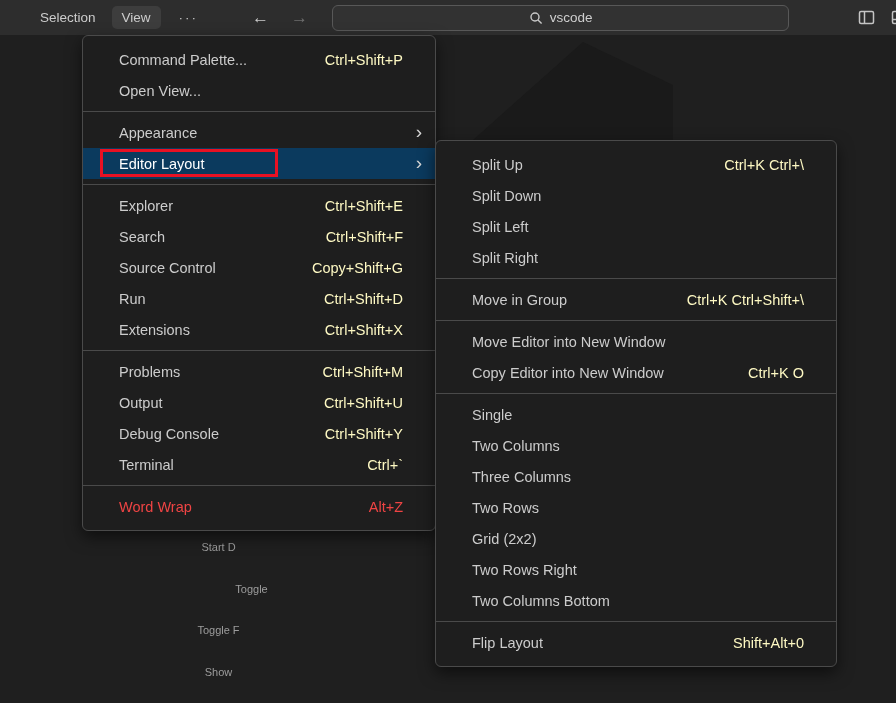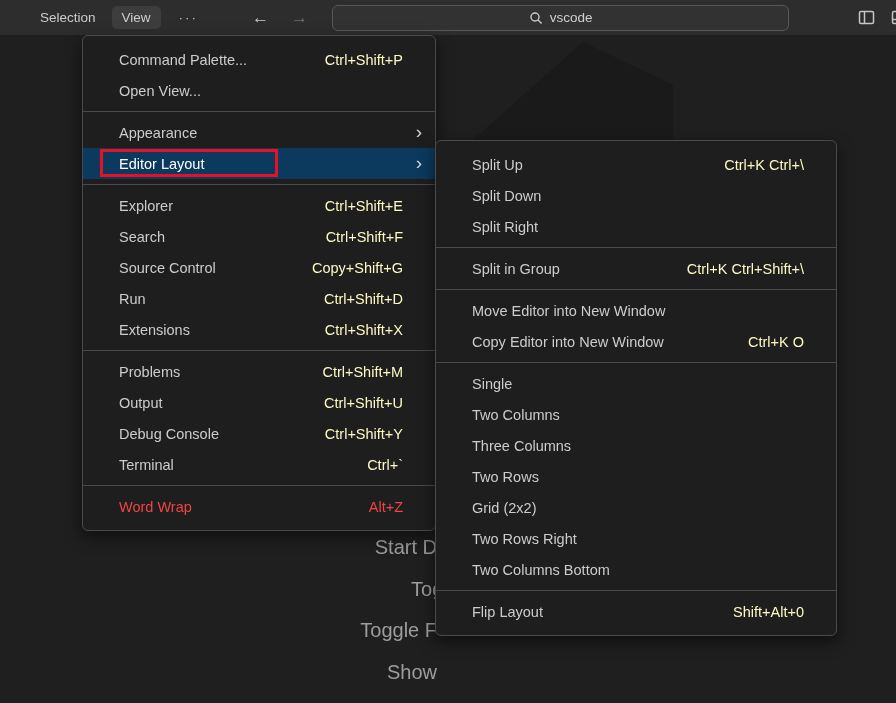--- a/index.html
+++ b/index.html
@@ -18,21 +18,21 @@
   .nav-fwd{margin-left:10px;color:#6e6e6e;}
   .searchbox{margin-left:18px;width:455px;height:24px;background:#323232;border:1px solid #585858;
              border-radius:6px;display:flex;align-items:center;justify-content:center;gap:7px;
              color:#cfcfcf;font-size:13.5px;}
   .tb-icons{margin-left:auto;margin-right:12px;display:flex;gap:16px;align-items:center;}
   .tb-icons svg{display:block;}
 
   
   .wm-logo{position:absolute;left:455px;top:37px;width:225px;height:103px;background:#1a1a1a;
            clip-path:polygon(18px 103px,128px 5px,218px 48px,218px 103px);z-index:0;}
-  .wm-line{position:absolute;width:437px;text-align:right;color:#9d9d9d;font-size:20px;
+  .wm-line{position:absolute;width:437px;text-align:center;color:#9d9d9d;font-size:11px;
            height:22px;line-height:22px;z-index:1;white-space:nowrap;overflow:hidden;}
   .wm-0{top:536px;} .wm-1{top:578px;padding-left:33px;} .wm-2{top:619px;} .wm-3{top:661px;}
 
   
   .menu{position:absolute;background:#1e1e1e;border:1px solid #4a4a4a;border-radius:6px;
         box-shadow:0 6px 16px rgba(0,0,0,.55);padding:8px 0;color:#cccccc;font-size:14.5px;}
   .view-menu{left:82px;top:35px;width:352px;z-index:20;}
   .sub-menu{left:427px;top:140px;width:400px;z-index:30;margin-left:8px;}
   .mrow{position:relative;height:31px;display:flex;align-items:center;
         justify-content:space-between;padding:0 32px 0 36px;cursor:default;}
@@ -148,26 +148,30 @@
   <div class="menu sub-menu">
     <div class="mrow">
       <span class="lbl">Split Up</span>
       <span class="sc">Ctrl+K Ctrl+\</span>
     </div>
     <div class="mrow">
       <span class="lbl">Split Down</span>
       <span class="sc"></span>
     </div>
     <div class="mrow">
+      <span class="lbl">Split Left</span>
+      <span class="sc"></span>
+    </div>
+    <div class="mrow">
       <span class="lbl">Split Right</span>
       <span class="sc"></span>
     </div>
     <div class="sep"></div>
     <div class="mrow">
-      <span class="lbl">Split in Group</span>
+      <span class="lbl">Move in Group</span>
       <span class="sc">Ctrl+K Ctrl+Shift+\</span>
     </div>
     <div class="sep"></div>
     <div class="mrow">
       <span class="lbl">Move Editor into New Window</span>
       <span class="sc"></span>
     </div>
     <div class="mrow">
       <span class="lbl">Copy Editor into New Window</span>
       <span class="sc">Ctrl+K O</span>

